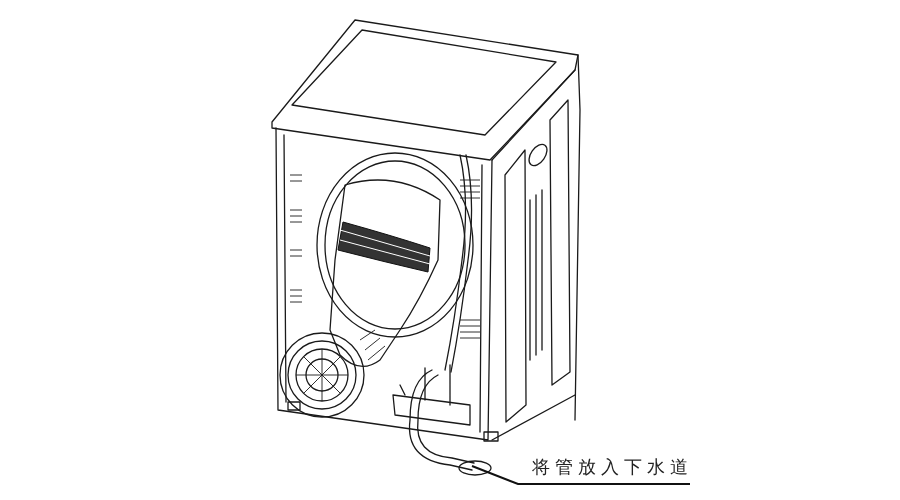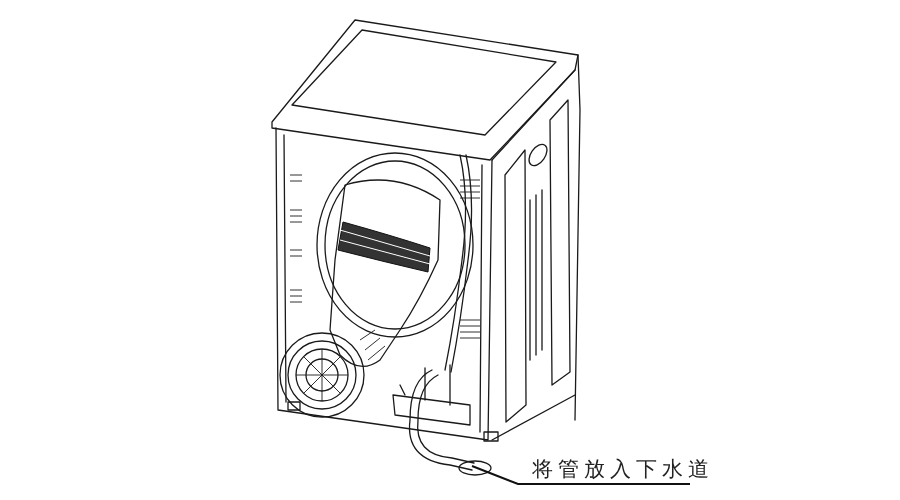--- a/index.html
+++ b/index.html
@@ -2,21 +2,21 @@
 <html><head>
 <meta charset="utf-8">
 <style>
   html,body{margin:0;padding:0;background:#fff;}
   body{width:900px;height:500px;overflow:hidden;position:relative;font-family:"DejaVu Sans",sans-serif;}
   #diagram{position:absolute;left:0;top:0;width:900px;height:500px;}
   .ln{fill:none;stroke:#1a1a1a;stroke-width:1.3;stroke-linejoin:round;stroke-linecap:round;}
   .thin{fill:none;stroke:#1a1a1a;stroke-width:0.9;}
   .thick{fill:none;stroke:#111;stroke-width:2;}
   .wf{fill:#fff;stroke:#1a1a1a;stroke-width:1.3;stroke-linejoin:round;}
-  #label{position:absolute;left:532px;top:455px;font-size:21px;letter-spacing:5px;color:#222;white-space:nowrap;}
+  #label{position:absolute;left:532px;top:455px;font-size:18px;letter-spacing:5px;color:#222;white-space:nowrap;}
 </style>
 </head>
 <body>
 
 <svg id="diagram" viewBox="0 0 900 500" xmlns="http://www.w3.org/2000/svg">
 
   <g>
     <path class="wf" d="M272 122 L355 20 L578 55 L575 70 L490 160 L272 128 Z"></path>
     <path class="ln" d="M292 105 L362 30 L556 62 L485 135 Z"></path>
     <path class="ln" d="M578 55 L580 110 L575 420"></path>

